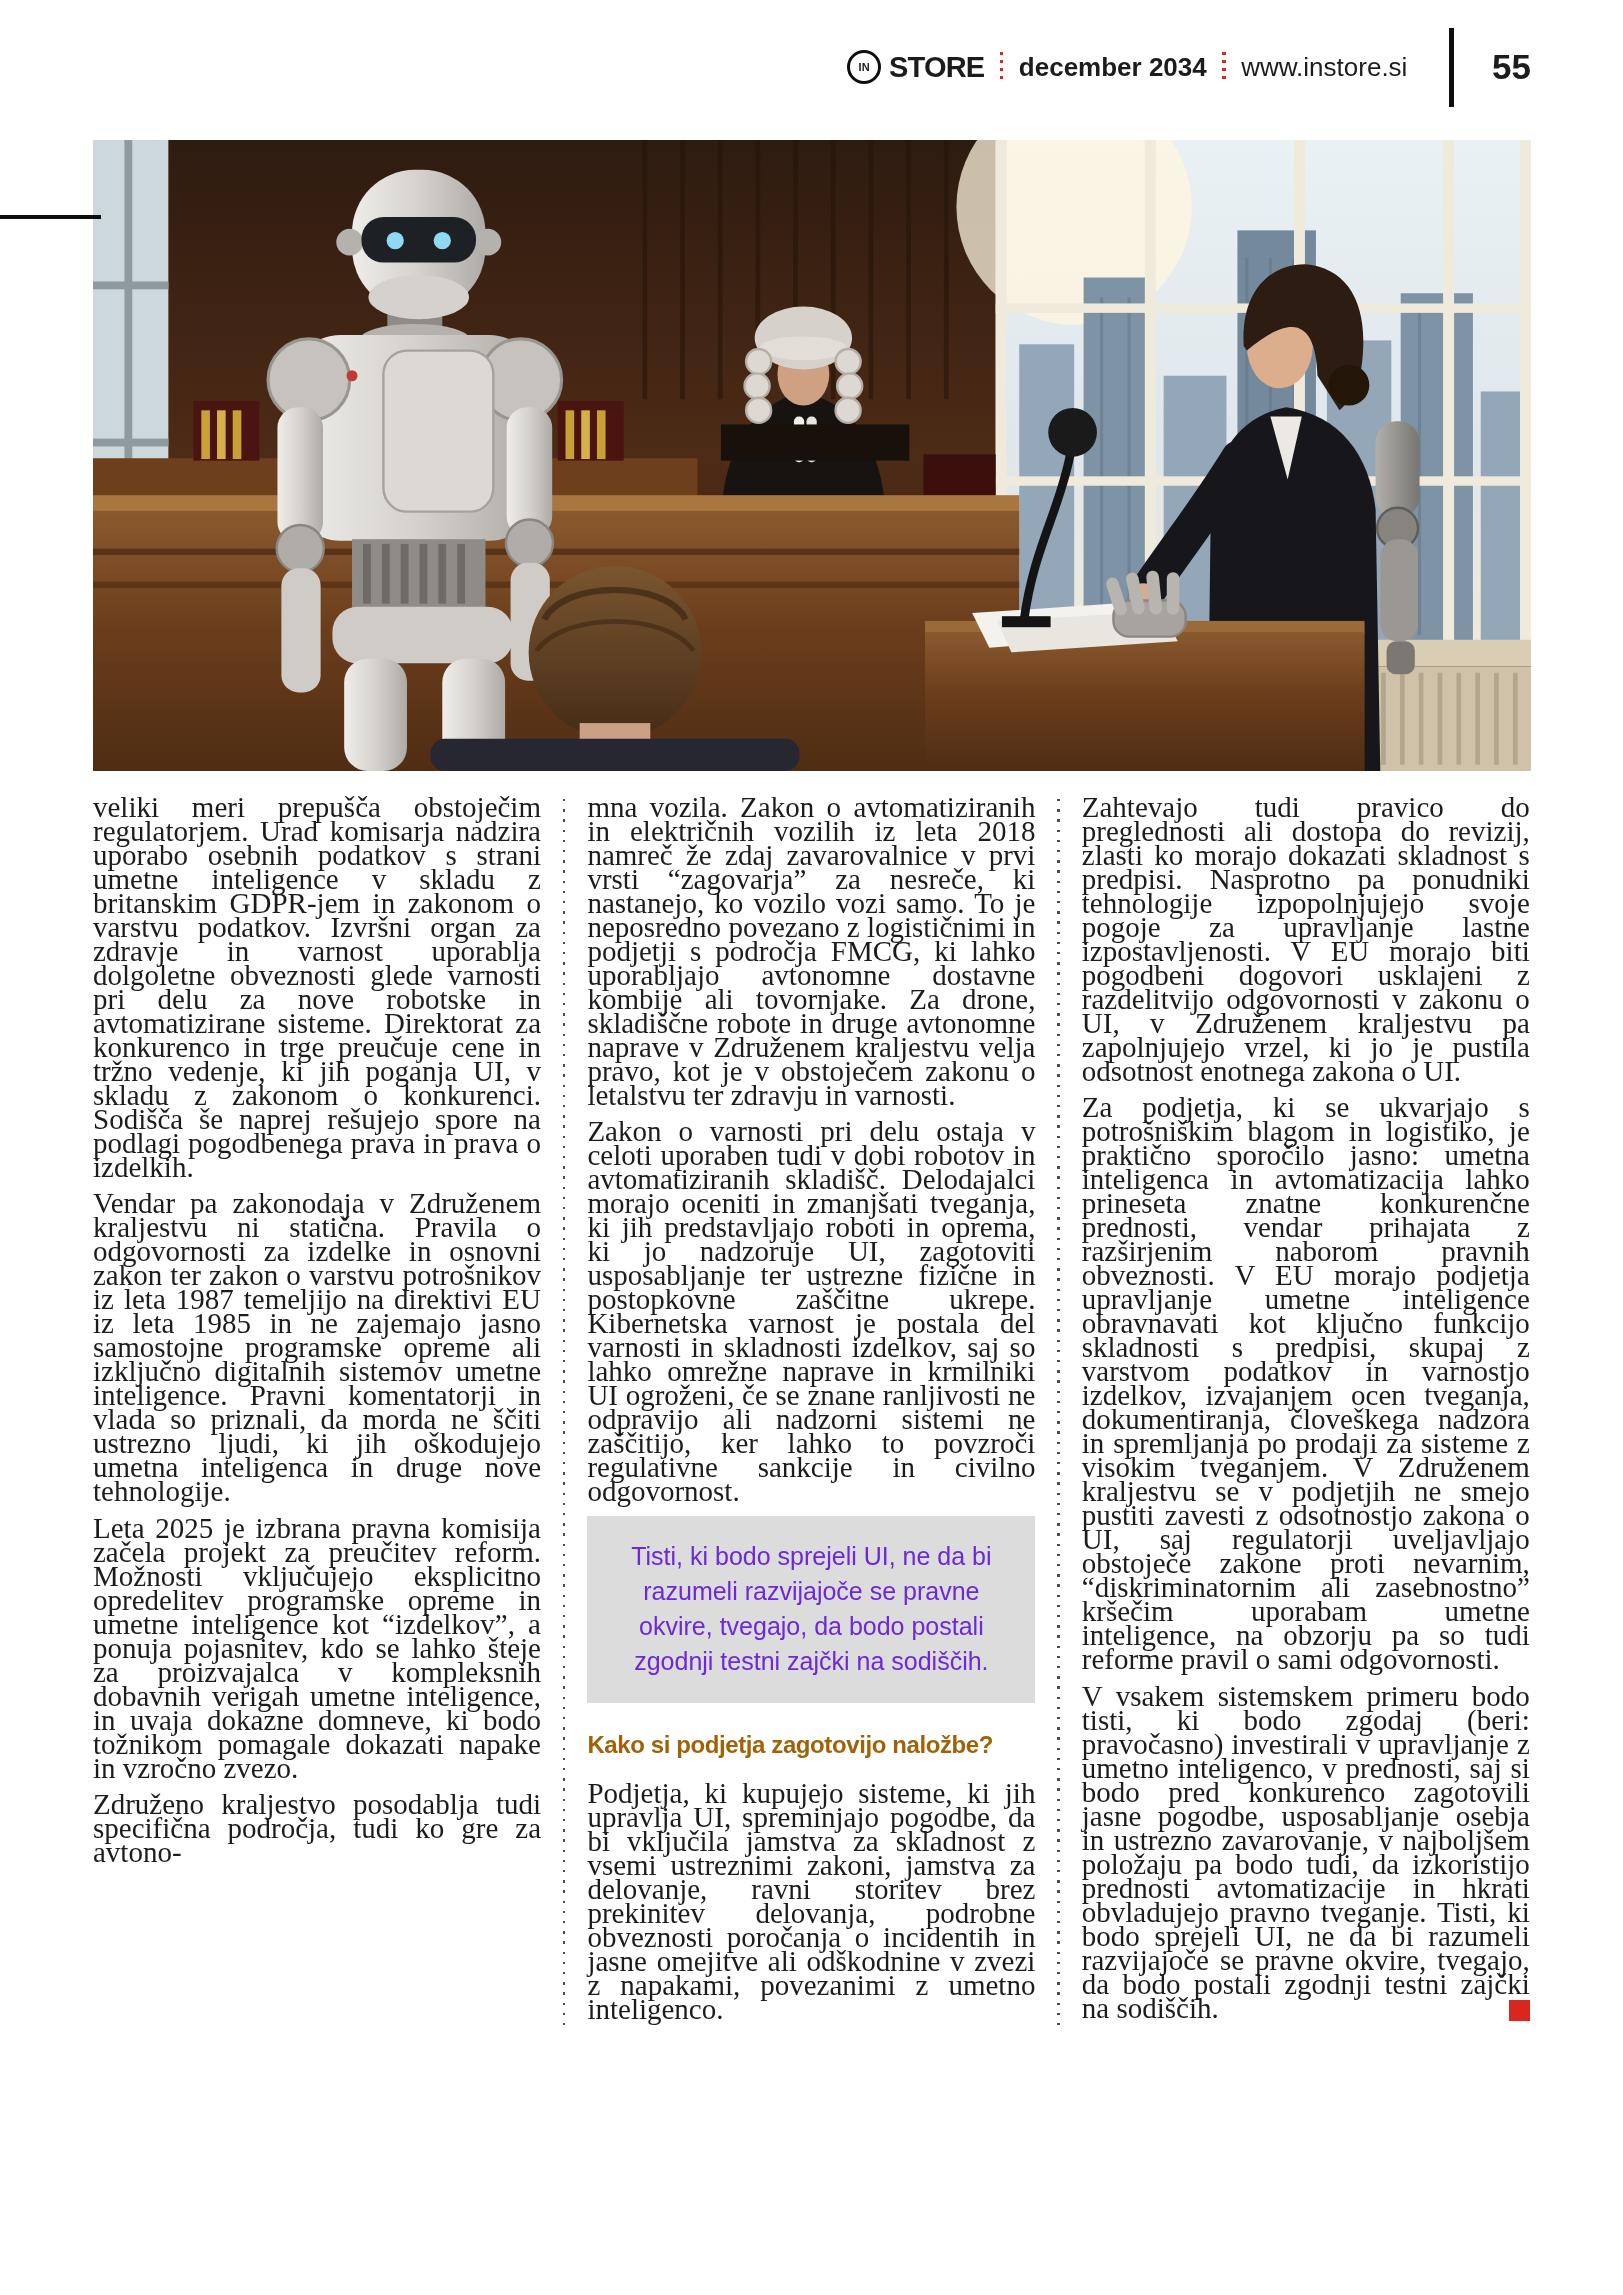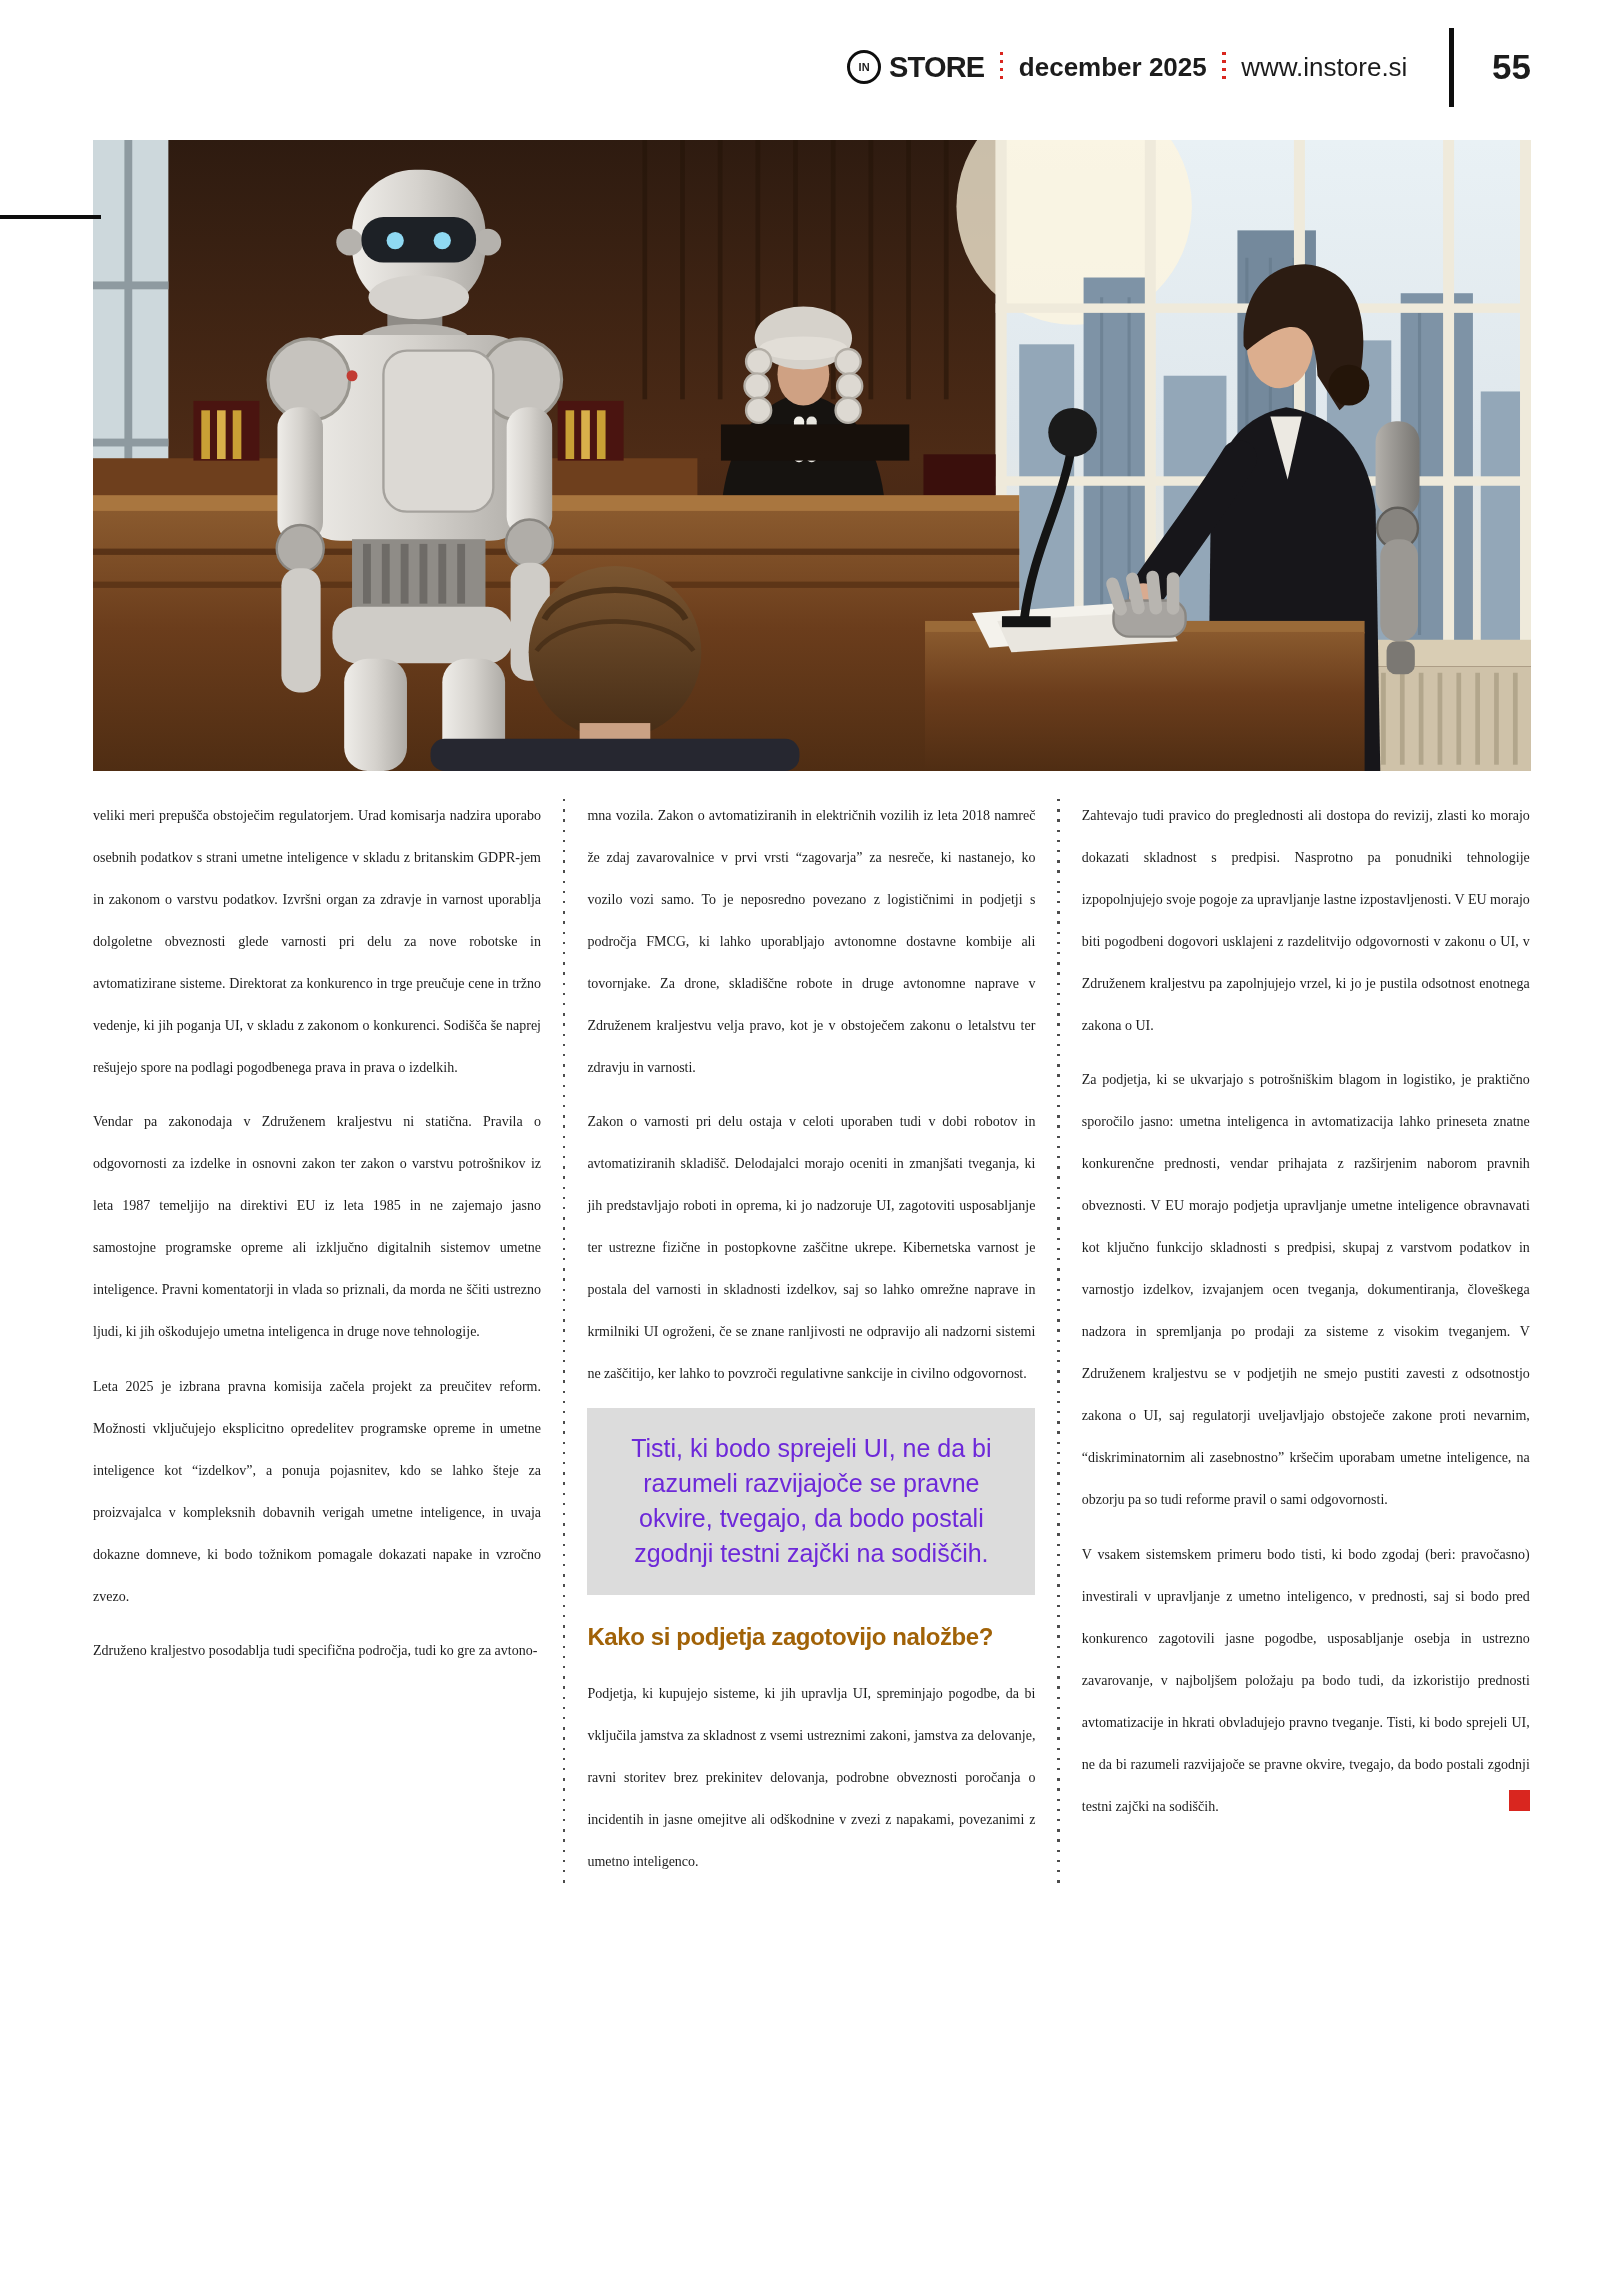--- a/index.html
+++ b/index.html
@@ -23,37 +23,37 @@
   .pageno{font:bold 35px "Liberation Sans",sans-serif;}
   
   .photo-wrap{position:relative;margin-top:22px;height:631px;}
   .photo-wrap svg{display:block;width:100%;height:631px;}
   .left-rule{position:absolute;left:-93px;top:75px;width:101px;height:3.9px;background:#0d0d0d;}
   
   .text-area{display:flex;margin-top:23.6px;align-items:stretch;}
   .col{width:448px;flex:none;}
   .colsep{flex:none;width:2.4px;margin:4.7px 22px 7.9px;
     background:repeating-linear-gradient(to bottom,#4d4d4d 0 2.4px,transparent 2.4px 10.2px);}
-  .para{font-size:14px;line-height:42px;text-align:justify;margin:0 0 12.6px;font-family:Liberation Serif, serif;}
+  .para{font-size:29px;line-height:24px;text-align:justify;margin:0 0 12.6px;font-family:Liberation Serif, serif;}
   .pull-quote{background:var(--quotebg);margin:11px 0 23.6px;padding:23.6px 20.4px;text-align:center;
     font-family:"Liberation Sans",sans-serif;font-size:25px;line-height:35px;color:#6d28d9;}
   .section-heading{font-family:"Liberation Sans",sans-serif;font-weight:bold;font-size:24px;
     line-height:35px;margin:4.7px 0 19px;color:#a16207;letter-spacing:-0.4px;}
   .end-square{float:right;width:20.4px;height:20.4px;background:var(--accent);margin:4.7px 0 0 11px;}
 </style>
 </head>
 <body style="--accent: #d9261f; --quotebg: #dcdcdc;">
 
 <div class="page-inner">
 
   <div class="hdr">
     <span class="logo-circle">IN</span>
     <span class="store">STORE</span>
     <span class="red-dots"></span>
-    <span class="issue">december 2025</span>
+    <span class="issue">december 2034</span>
     <span class="red-dots"></span>
     <span class="site">www.instore.si</span>
     <span class="vbar"></span>
     <span class="pageno">55</span>
   </div>
 
   <div class="photo-wrap" title="Courtroom scene: white humanoid robot standing at left, judge in white curly wig and black robe behind wooden bench, man seen from behind in foreground, woman lawyer with robotic arm speaking at a lectern with microphone, city skyline visible through tall windows">
     <div class="left-rule"></div>
     <svg viewBox="0 0 1832 803" preserveAspectRatio="none">
       <defs>

